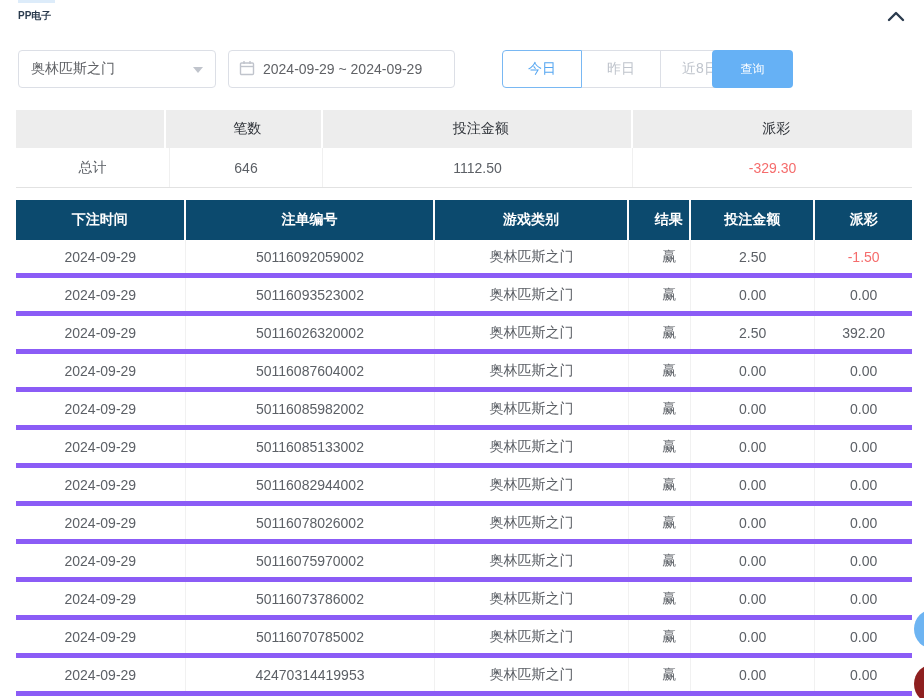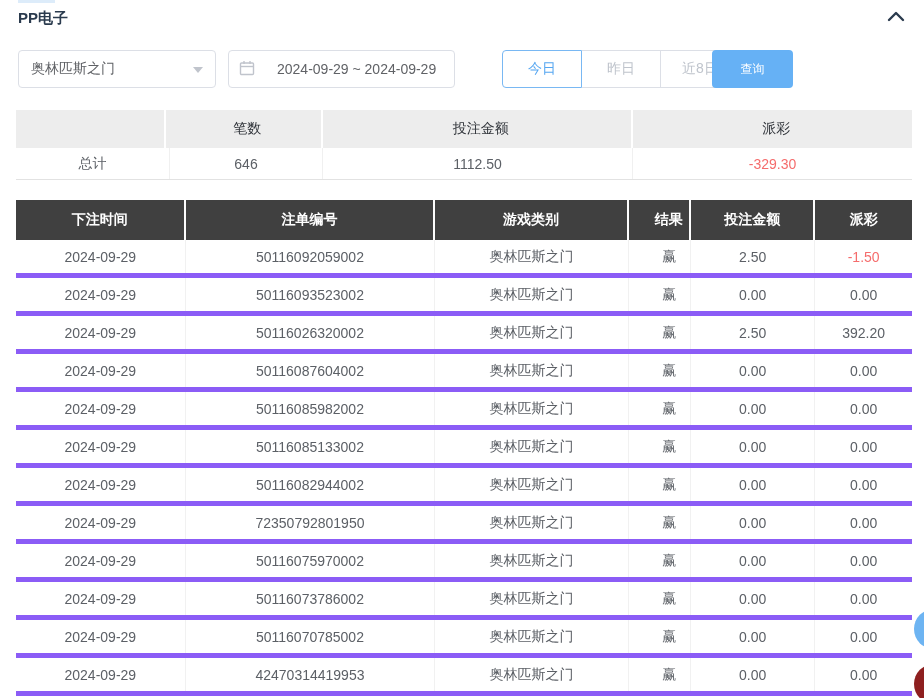--- a/index.html
+++ b/index.html
@@ -3,60 +3,60 @@
 <meta charset="utf-8">
 <style>
   * { margin:0; padding:0; box-sizing:border-box; }
   html,body { background:#fff; }
   .page {
     position:relative; width:924px; height:698px; background:#ffffff;
     overflow:hidden; font-family:"Liberation Sans","DejaVu Sans",sans-serif;
   }
   .top-remnant { position:absolute; left:18px; top:0; width:37px; height:3px; background:#ddecfa; }
 
-  .panel-title { position:absolute; left:18px; top:9px; font-size:15px; font-weight:bold; color:#2b3b4e; }
+  .panel-title { position:absolute; left:18px; top:9px; font-size:10px; font-weight:bold; color:#2b3b4e; }
   .collapse-btn { position:absolute; left:880px; top:4px; width:32px; height:28px; cursor:pointer;
     display:flex; align-items:center; justify-content:center; }
 
   
   .ctrl { position:absolute; top:50px; height:38px; border:1px solid #dcdfe6; border-radius:4px;
     background:#fff; display:flex; align-items:center; font-size:14px; color:#606266; }
   .select-box { left:18px; width:198px; padding:0 12px; cursor:pointer; }
   .caret-down { margin-left:auto; width:0; height:0; border:5px solid transparent;
     border-top:6px solid #c0c4cc; transform:translateY(3px); }
-  .date-box { left:228px; width:227px; padding:0 10px; cursor:pointer;gap:14px; }
+  .date-box { left:228px; width:227px; padding:0 10px; cursor:pointer; }
   .date-box .txt { margin-left:8px; }
 
   .btn-group { position:absolute; left:465px; top:50px; height:38px; display:flex;padding-left:37px; }
   .seg { width:80px; height:38px; background:#fff; border:1px solid #dcdfe6; color:#bfc4cc;
     font-size:14px; display:flex; align-items:center; justify-content:center; cursor:pointer; }
   .seg:nth-child(1) { border-radius:4px 0 0 4px; }
   .seg:nth-child(2) { width:79px; border-left:none; }
   .seg:nth-child(3) { width:79px; border-left:none; border-radius:0 4px 4px 0; }
   .seg.active { border:1px solid #79b8f3; color:#55a6f1; z-index:2; }
   .seg.active + .seg { border-left:none; }
 
   .query-btn { position:absolute; left:712px; top:50px; width:81px; height:38px; background:#66b1f5;
     border:none; border-radius:4px; color:#fff; font-size:12px; display:flex; align-items:center;
     justify-content:center; cursor:pointer; }
 
   
   .sum-table { position:absolute; left:16px; top:110px; width:896px; }
   .sum-header { display:flex; height:38px; background:#ededed;gap:8px; }
   .sum-header .c { border-right:2px solid #fff; color:#30343a; }
   .sum-header .c:last-child { border-right:none; }
-  .sum-row { display:flex; height:32px; background:#fff; border-bottom:1px solid #e2e2e2; }
+  .sum-row { display:flex; height:40px; background:#fff; border-bottom:1px solid #e2e2e2; }
   .sum-row .c { border-right:1px solid #f0f0f0; color:#5c6066; }
   .sum-row .c:last-child { border-right:none; }
   .sum-table .c { display:flex; align-items:center; justify-content:center; font-size:14px; }
   .s1 { width:154px; } .s2 { width:153px; } .s3 { width:310px; } .s4 { width:279px; }
 
   
   .bets-table { position:absolute; left:16px; top:200px; width:896px; }
-  .tbl-header { display:flex; height:40px; background:#404040; }
+  .tbl-header { display:flex; height:40px; background:#0c4a6e; }
   .tbl-header .c { border-right:2px solid #fdfdfd; color:#ffffff; font-weight:bold; }
   .tbl-header .c:last-child { border-right:none; }
   .tbl-body .tbl-row { display:flex; height:38px; background:#fff; border-bottom:5px solid #8b5cf6; }
   .tbl-body .c { border-right:1px solid #f1f1f1; color:#5c6066; }
   .tbl-body .c:last-child { border-right:none; }
   .bets-table .c { display:flex; align-items:center; justify-content:center; font-size:14px; }
   .c1 { width:172px; } .c2 { width:253px; } .c3 { width:196px; }
   .c4 { width:63px;padding-left:20px; } .c5 { width:126px; } .c6 { width:98px; }
 
   .money.neg { color:#f56c6c; }
@@ -200,21 +200,21 @@
           <div class="c c1">2024-09-29</div>
           <div class="c c2">50116082944002</div>
           <div class="c c3">奥林匹斯之门</div>
           <div class="c c4">赢</div>
           <div class="c c5 money">0.00</div>
           <div class="c c6 money">0.00</div>
         </div>
 
         <div class="tbl-row">
           <div class="c c1">2024-09-29</div>
-          <div class="c c2">72350792801950</div>
+          <div class="c c2">50116078026002</div>
           <div class="c c3">奥林匹斯之门</div>
           <div class="c c4">赢</div>
           <div class="c c5 money">0.00</div>
           <div class="c c6 money">0.00</div>
         </div>
 
         <div class="tbl-row">
           <div class="c c1">2024-09-29</div>
           <div class="c c2">50116075970002</div>
           <div class="c c3">奥林匹斯之门</div>

